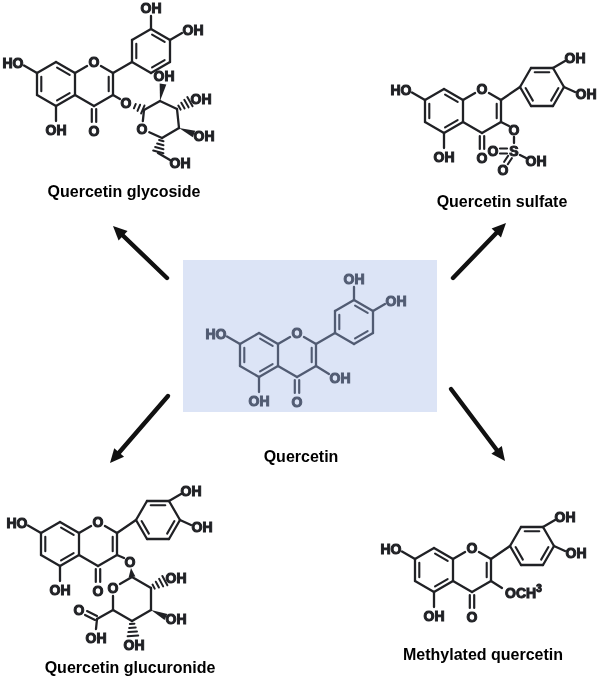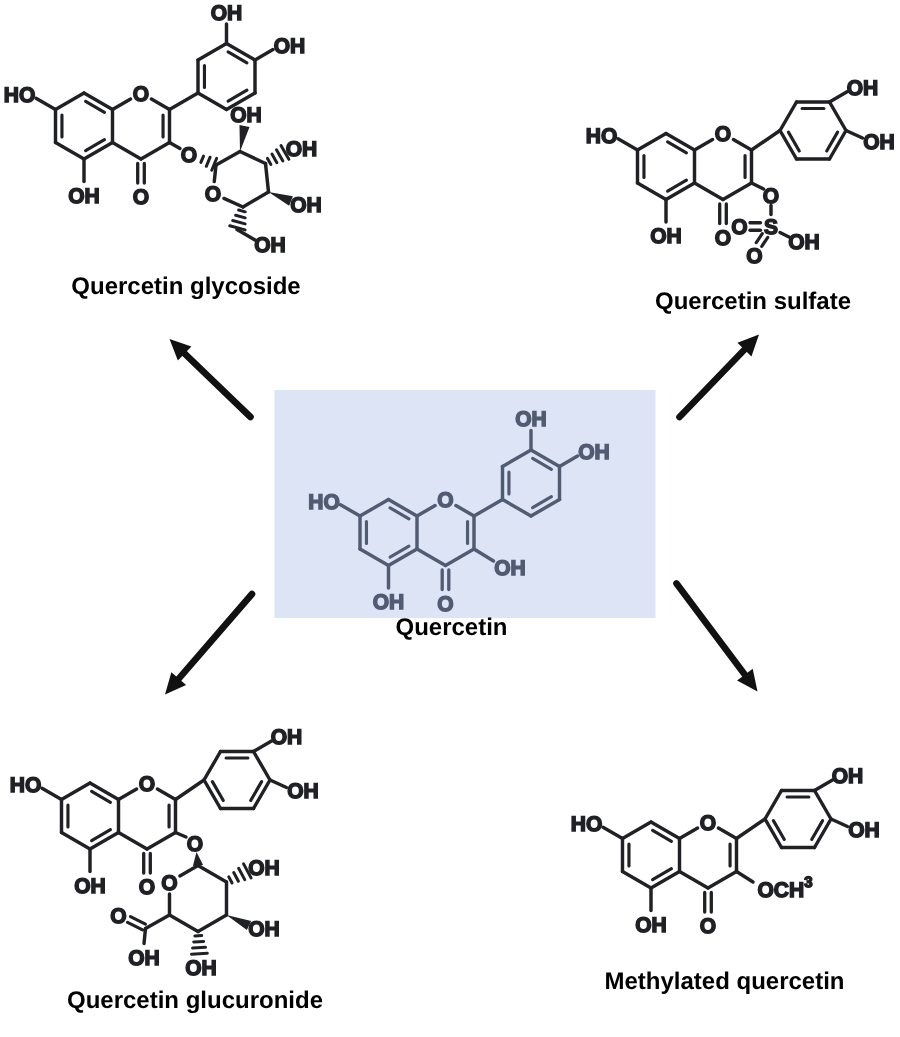--- a/index.html
+++ b/index.html
@@ -289,15 +289,15 @@
       <polygon points="506,223 500.9660009211276,237.5913965498136 491.6049883297263,228.57078441628144" stroke="none"></polygon>
       <line x1="168" y1="396" x2="115.89050737780383" y2="456.1954483739163" stroke-width="4.4" stroke-linecap="round"></line>
       <polygon points="110,463 114.24861307996771,448.160886586567 124.07740987319976,456.66939724339477" stroke="none"></polygon>
       <line x1="451" y1="389" x2="499.6" y2="453.8" stroke-width="4.4" stroke-linecap="round"></line>
       <polygon points="505,461 491.40000000000003,453.7 501.8,445.90000000000003" stroke="none"></polygon>
     </g>
   </svg>
 
 <div class="mol-name" style="left:124px;top:183px">Quercetin glycoside</div>
 <div class="mol-name" style="left:502px;top:193px">Quercetin sulfate</div>
-<div class="mol-name" style="left:301px;top:410px">Quercetin</div>
+<div class="mol-name" style="left:301px;top:448px">Quercetin</div>
 <div class="mol-name" style="left:130px;top:659px">Quercetin glucuronide</div>
 <div class="mol-name" style="left:483px;top:646px">Methylated quercetin</div>
 
 </body></html>

